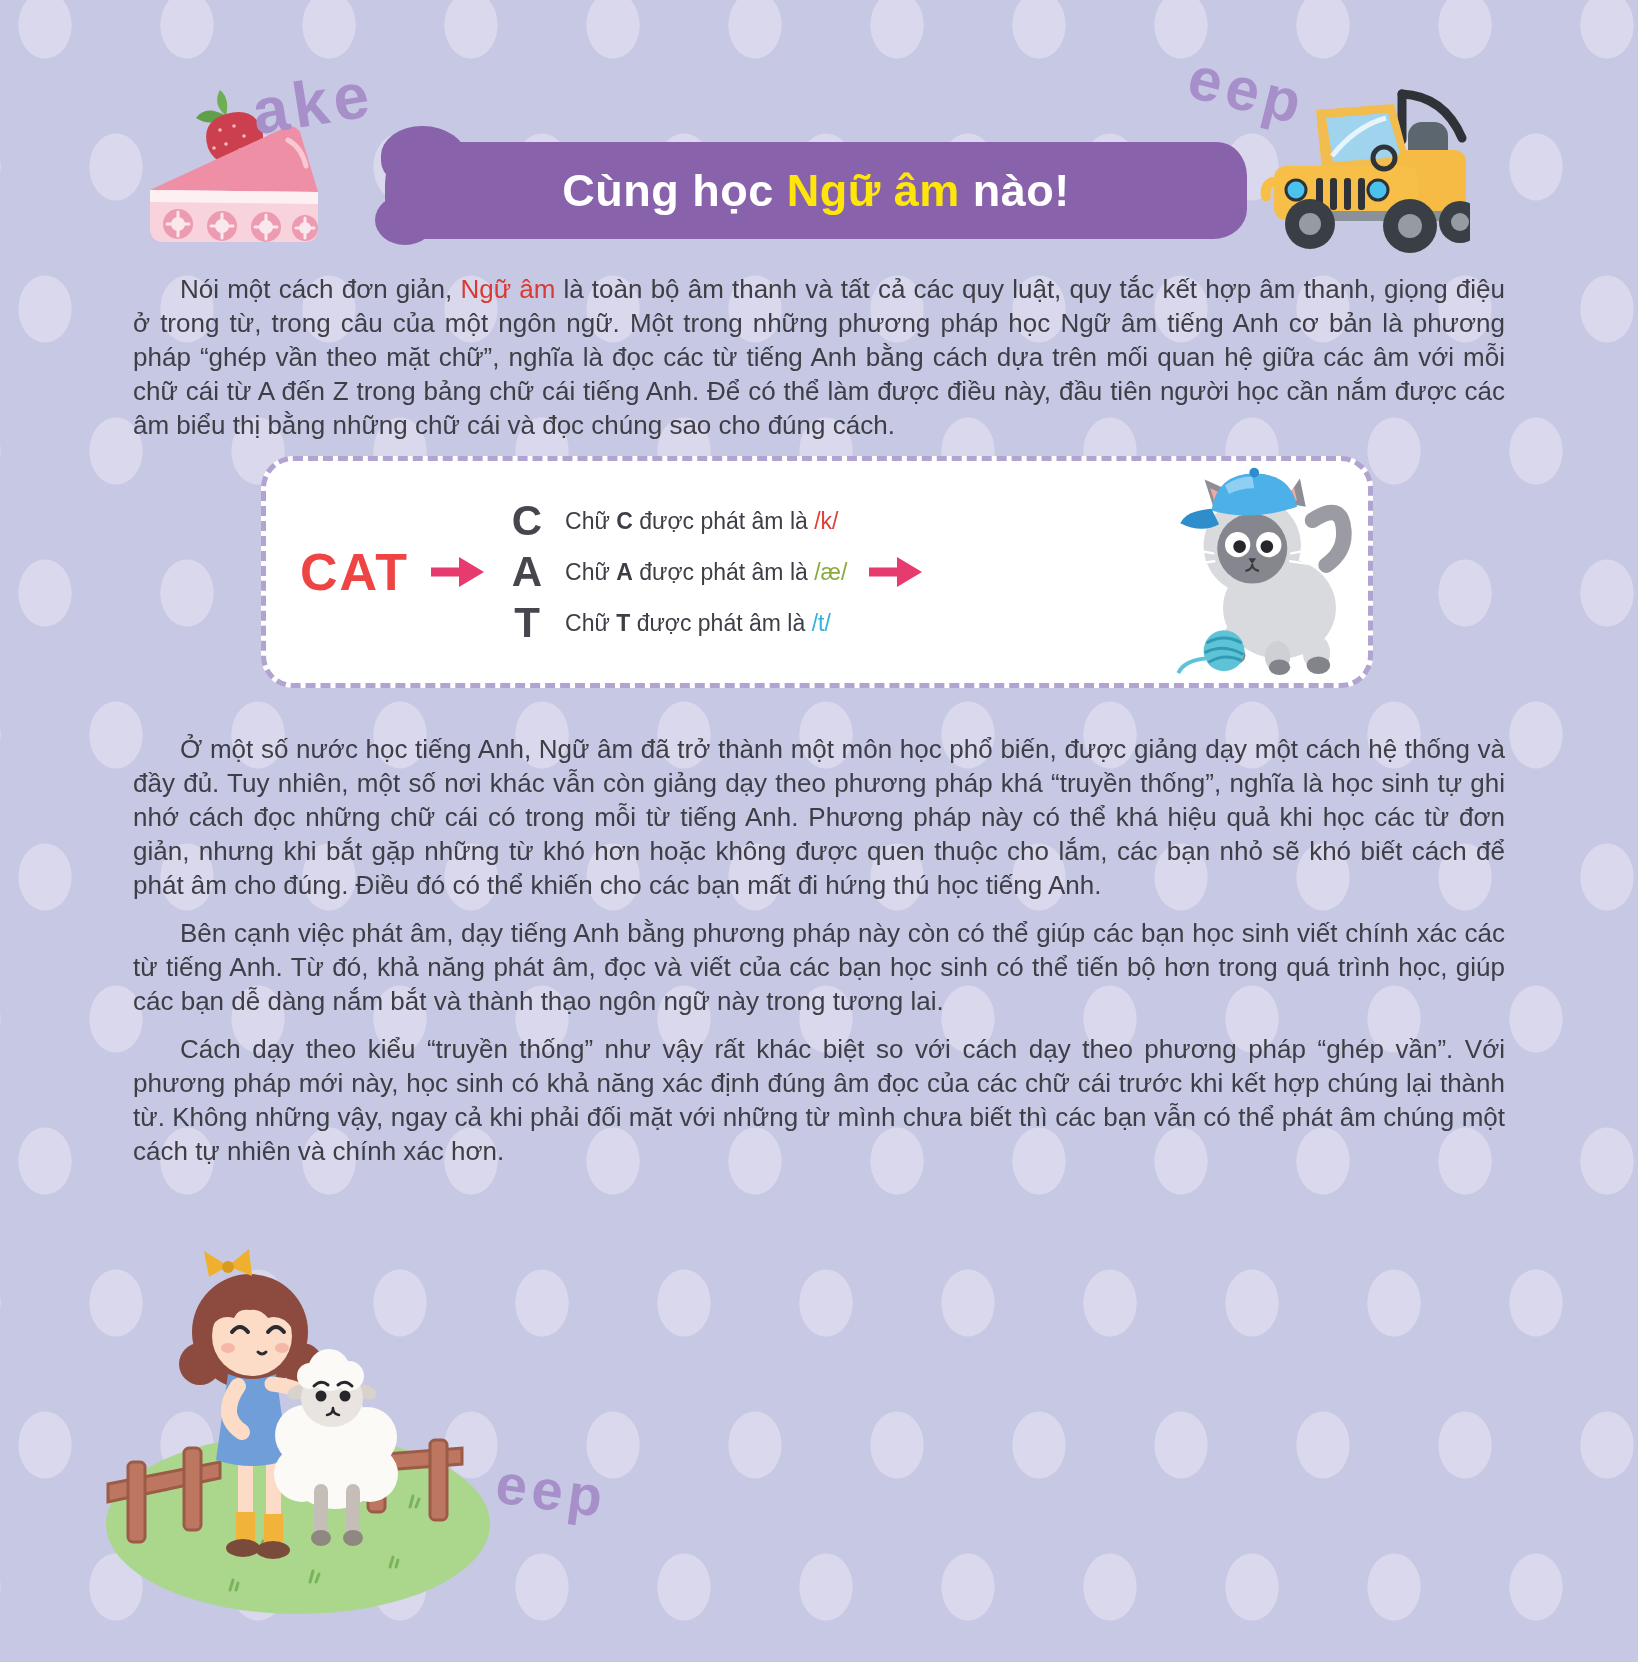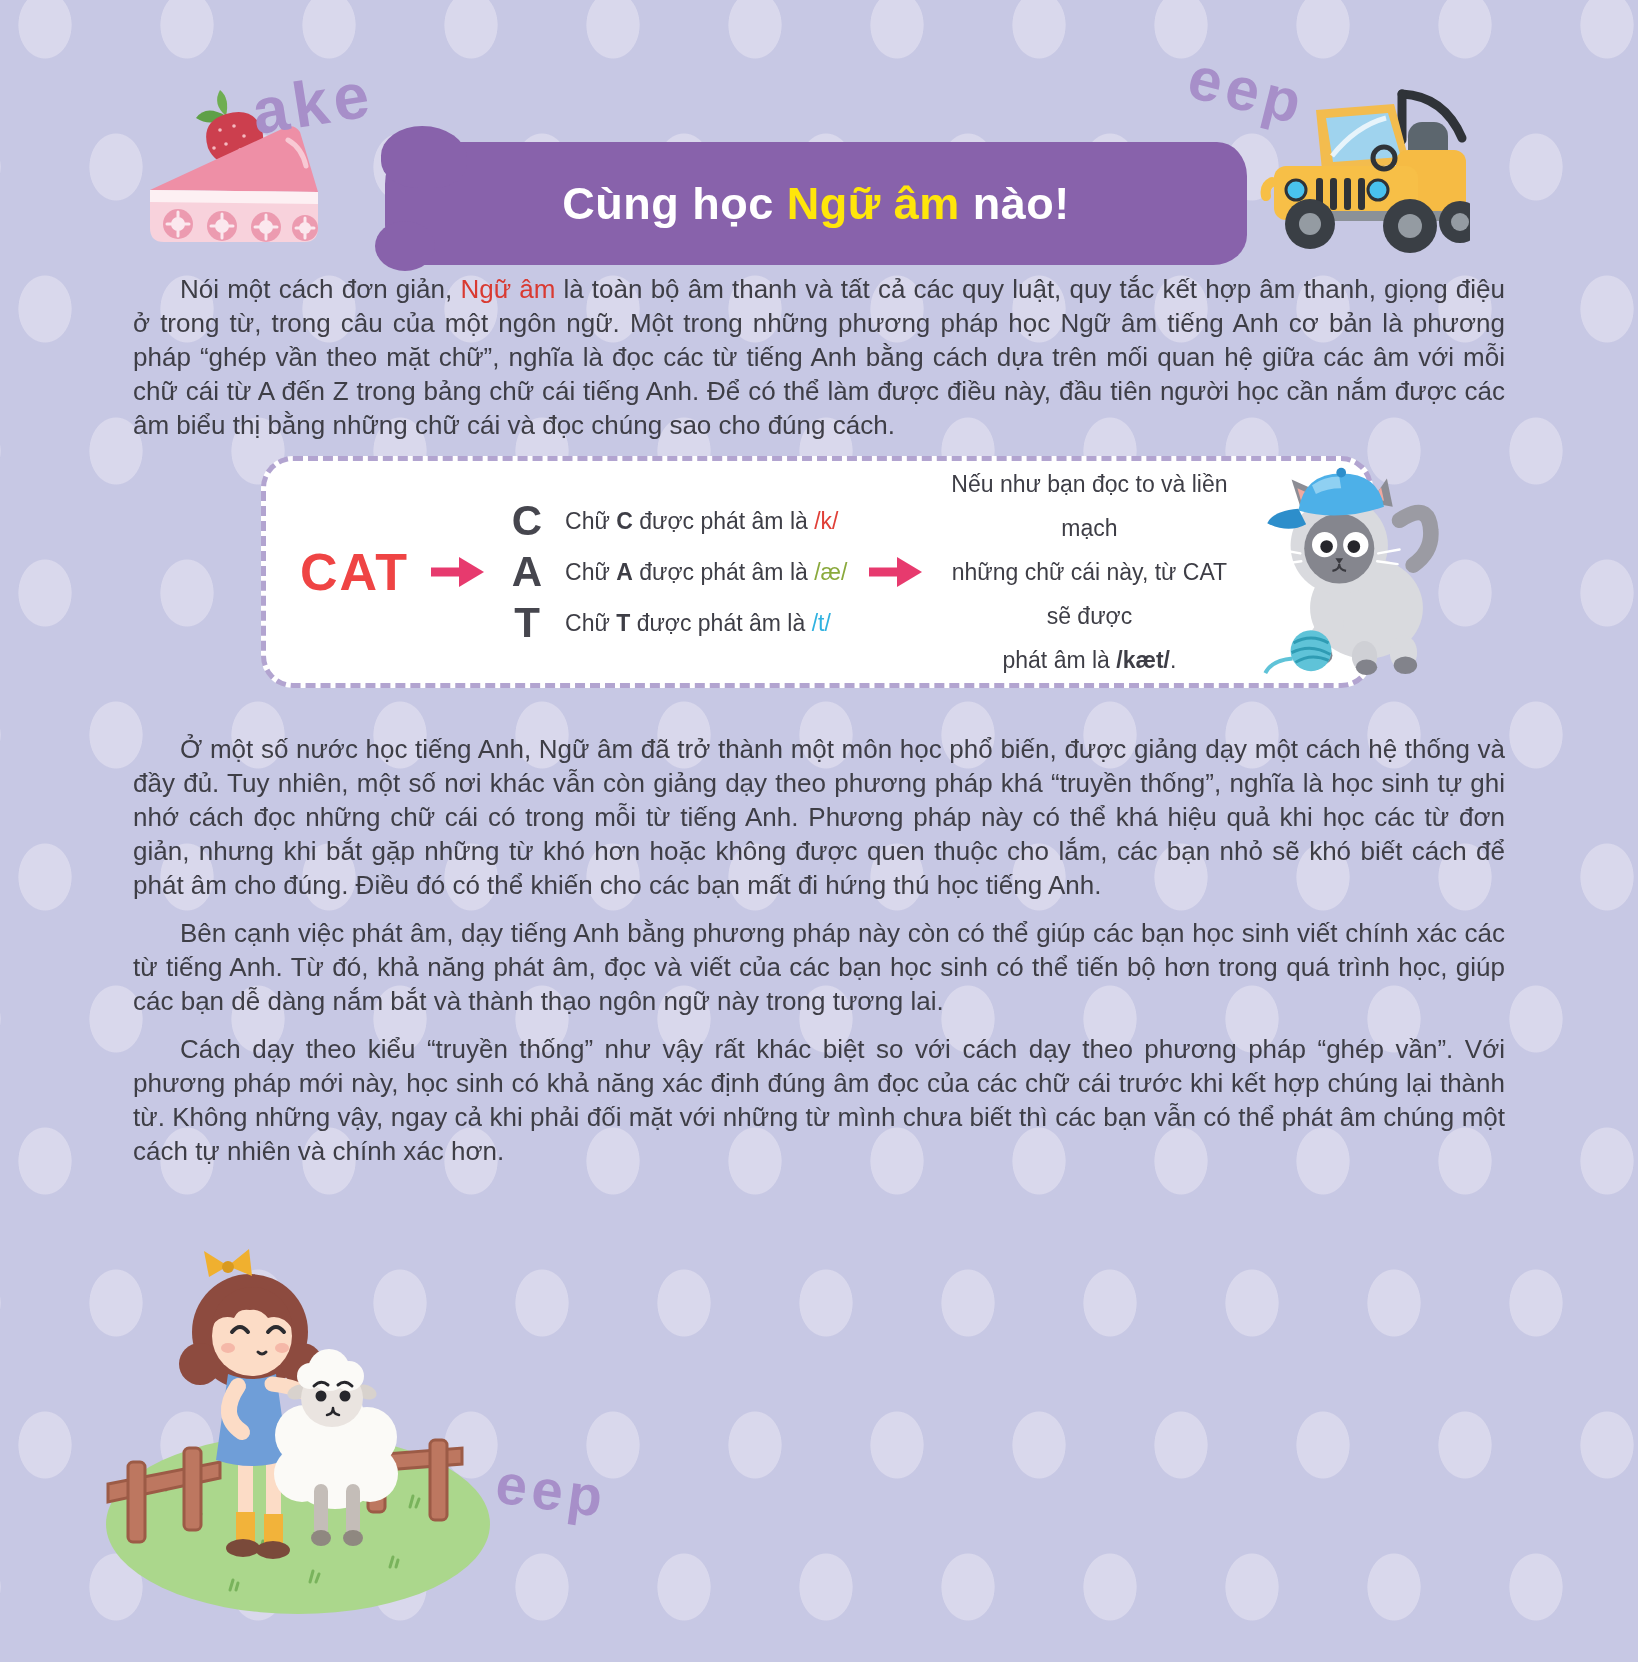--- a/index.html
+++ b/index.html
@@ -13,21 +13,21 @@
     width:1638px;height:1662px;position:relative;overflow:hidden;
     font-family:"Liberation Sans",sans-serif;color:var(--text_dark);
     background-color:var(--background);
     background-image:
       radial-gradient(27px 34px at 71px 71px, var(--dot) 97%, transparent 100%),
       radial-gradient(27px 34px at 71px 71px, var(--dot) 97%, transparent 100%);
     background-size:142px 284px,142px 284px;
     background-position:-26px -46px,45px 96px;
   }
   .banner{
-    position:absolute;left:385px;top:142px;width:862px;height:123px;
+    position:absolute;left:385px;top:142px;width:862px;height:97px;
     background:var(--banner_purple);
     border-radius:36px 30px 34px 30px / 42px 34px 30px 40px;
     display:flex;align-items:center;justify-content:center;z-index:2;
   }
   .banner::before{
     content:"";position:absolute;left:-4px;top:-16px;width:86px;height:62px;
     background:var(--banner_purple);border-radius:55% 60% 45% 50%;
   }
   .banner::after{
     content:"";position:absolute;left:-10px;bottom:-6px;width:60px;height:50px;
@@ -174,25 +174,20 @@
         <span class="big">T</span>
         <span class="ldesc"><span>Chữ </span><b>T</b><span> được phát âm là </span><span class="ph-t">/t/</span></span>
       </div>
     </div>
 
     <svg class="arrow" width="56" height="34" viewBox="0 0 56 34">
       <line x1="2" y1="17" x2="34" y2="17" stroke="#e73a6e" stroke-width="9"></line>
       <polygon points="30,2 55,17 30,32" fill="#e73a6e"></polygon>
     </svg>
 
-    <div class="result">
-      <div>Nếu như bạn đọc to và liền mạch</div>
-      <div>những chữ cái này, từ CAT sẽ được</div>
-      <div><span>phát âm là </span><b>/kæt/</b><span>.</span></div>
-    </div>
 
     <div class="catimg">
       <svg viewBox="0 0 190 222" width="186" height="216">
         <path d="M148,62 q30,-20 32,10 q2,22 -18,36" stroke="#9b9ba3" stroke-width="16" fill="none" stroke-linecap="round"></path>
         <ellipse cx="114" cy="152" rx="58" ry="52" fill="#d9dade"></ellipse>
         <ellipse cx="152" cy="198" rx="14" ry="18" fill="#d9dade"></ellipse>
         <ellipse cx="154" cy="211" rx="12" ry="9" fill="#82838b"></ellipse>
         <ellipse cx="112" cy="202" rx="13" ry="16" fill="#cfd0d5"></ellipse>
         <ellipse cx="114" cy="213" rx="11" ry="8" fill="#82838b"></ellipse>
         <path d="M46,48 l-9,-28 l27,12 z" fill="#8c8d95"></path>

